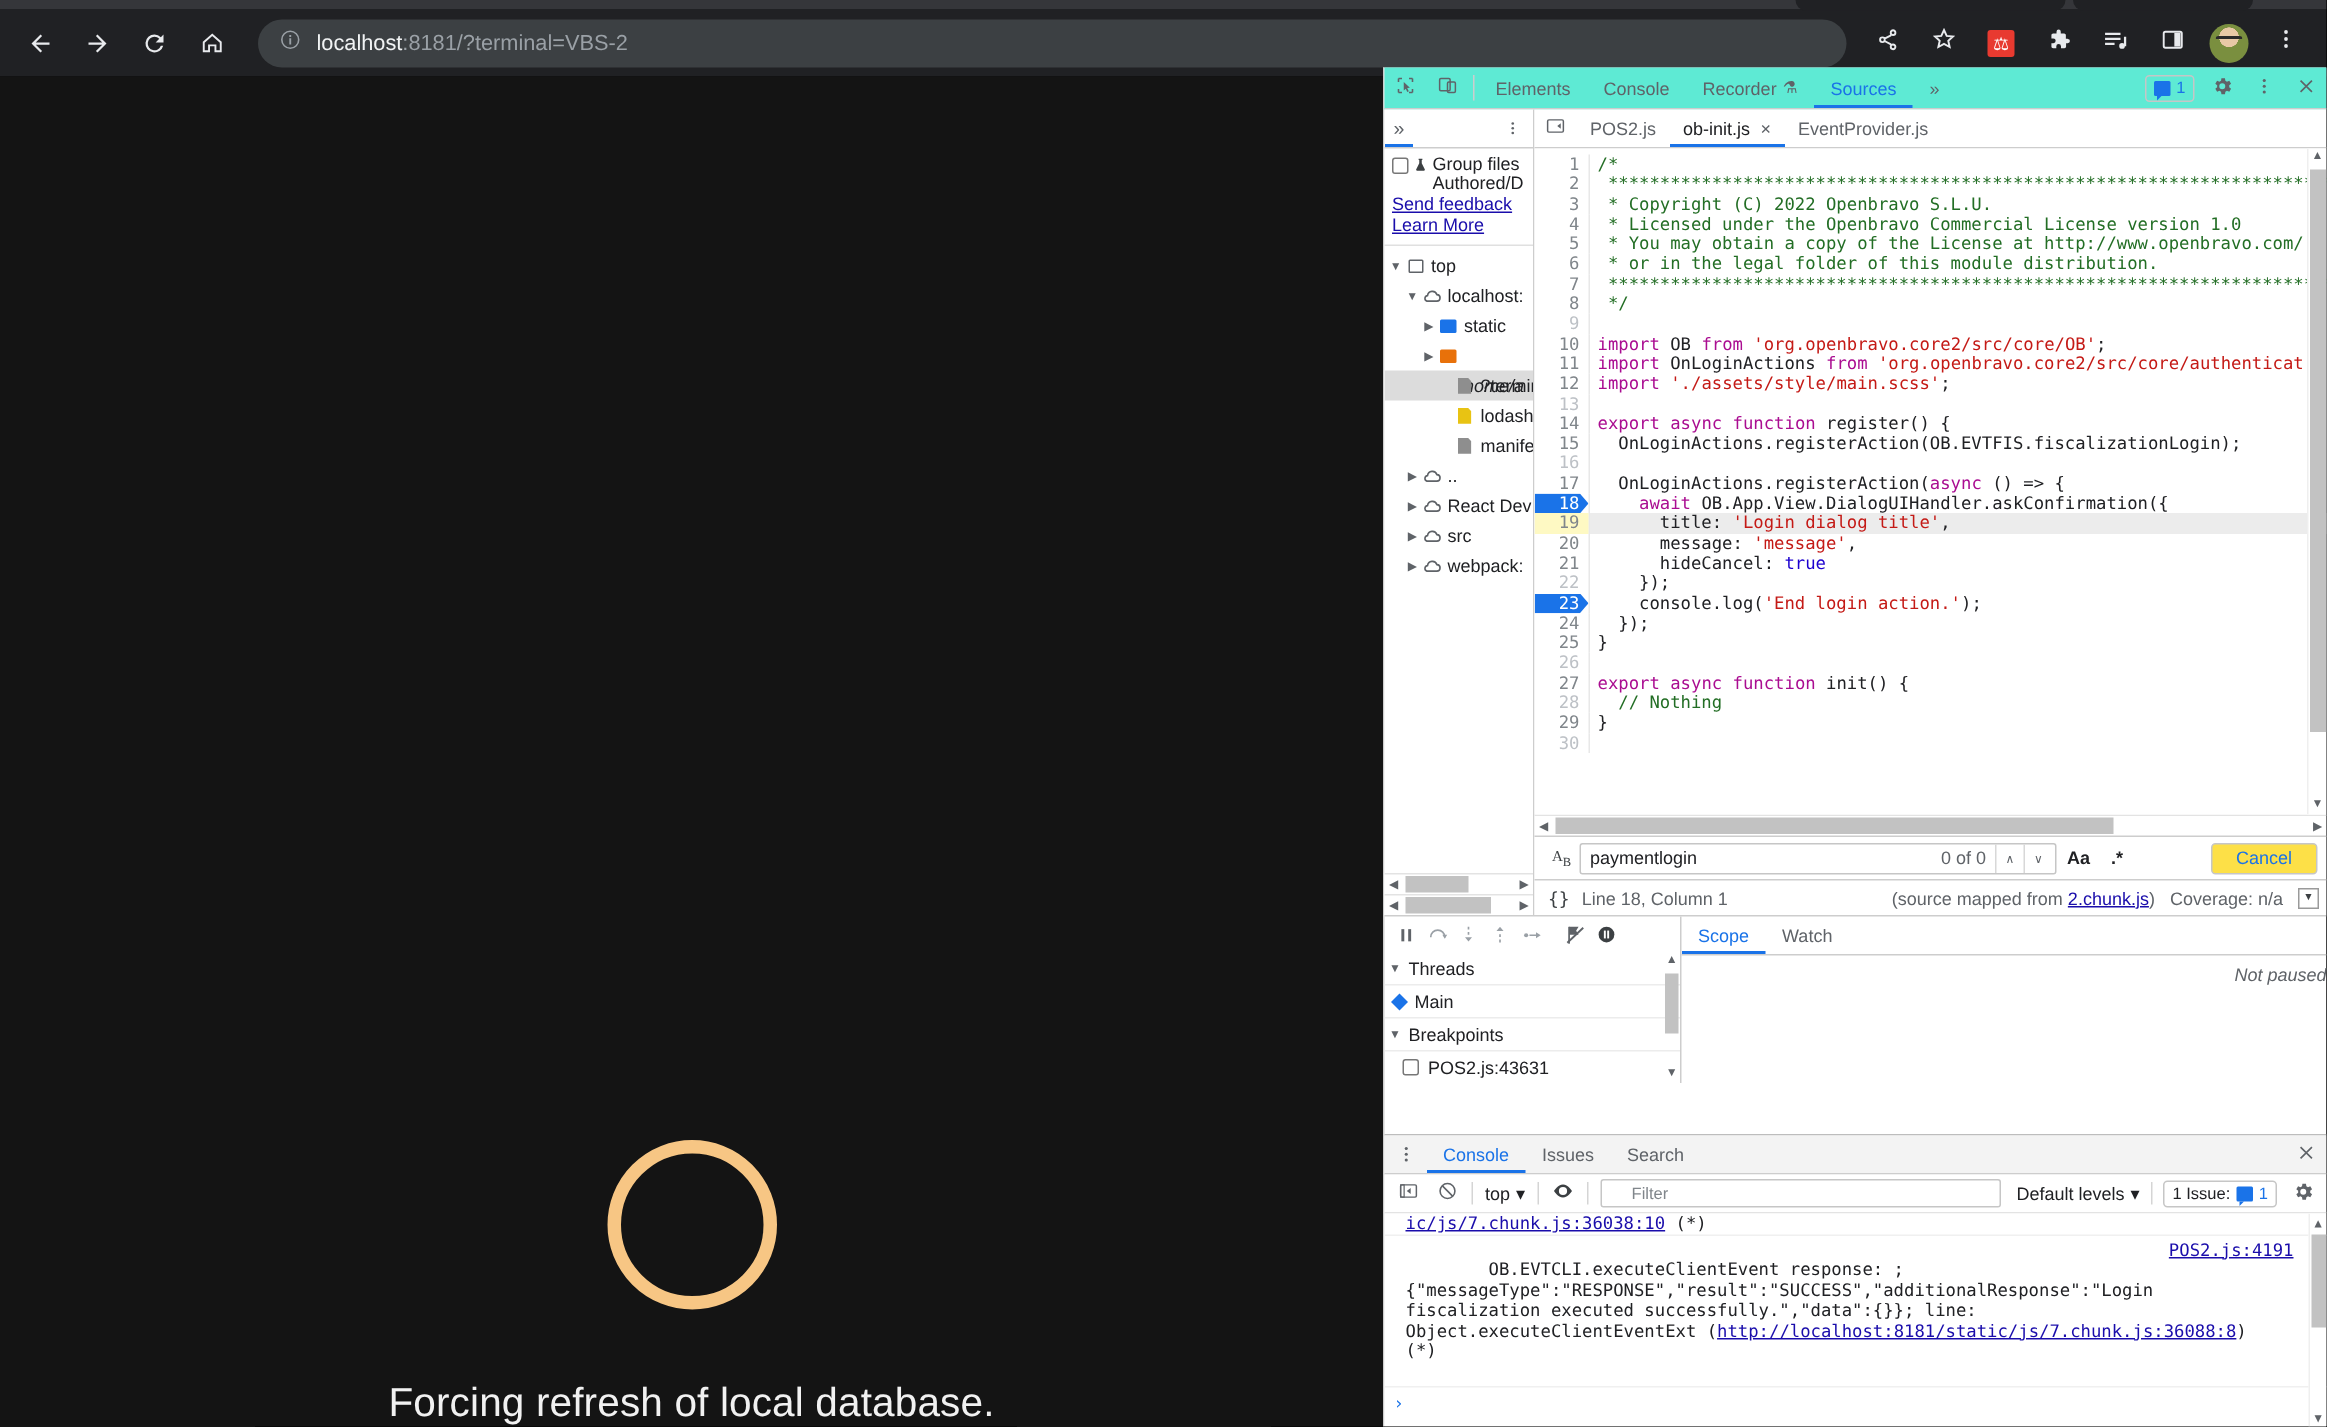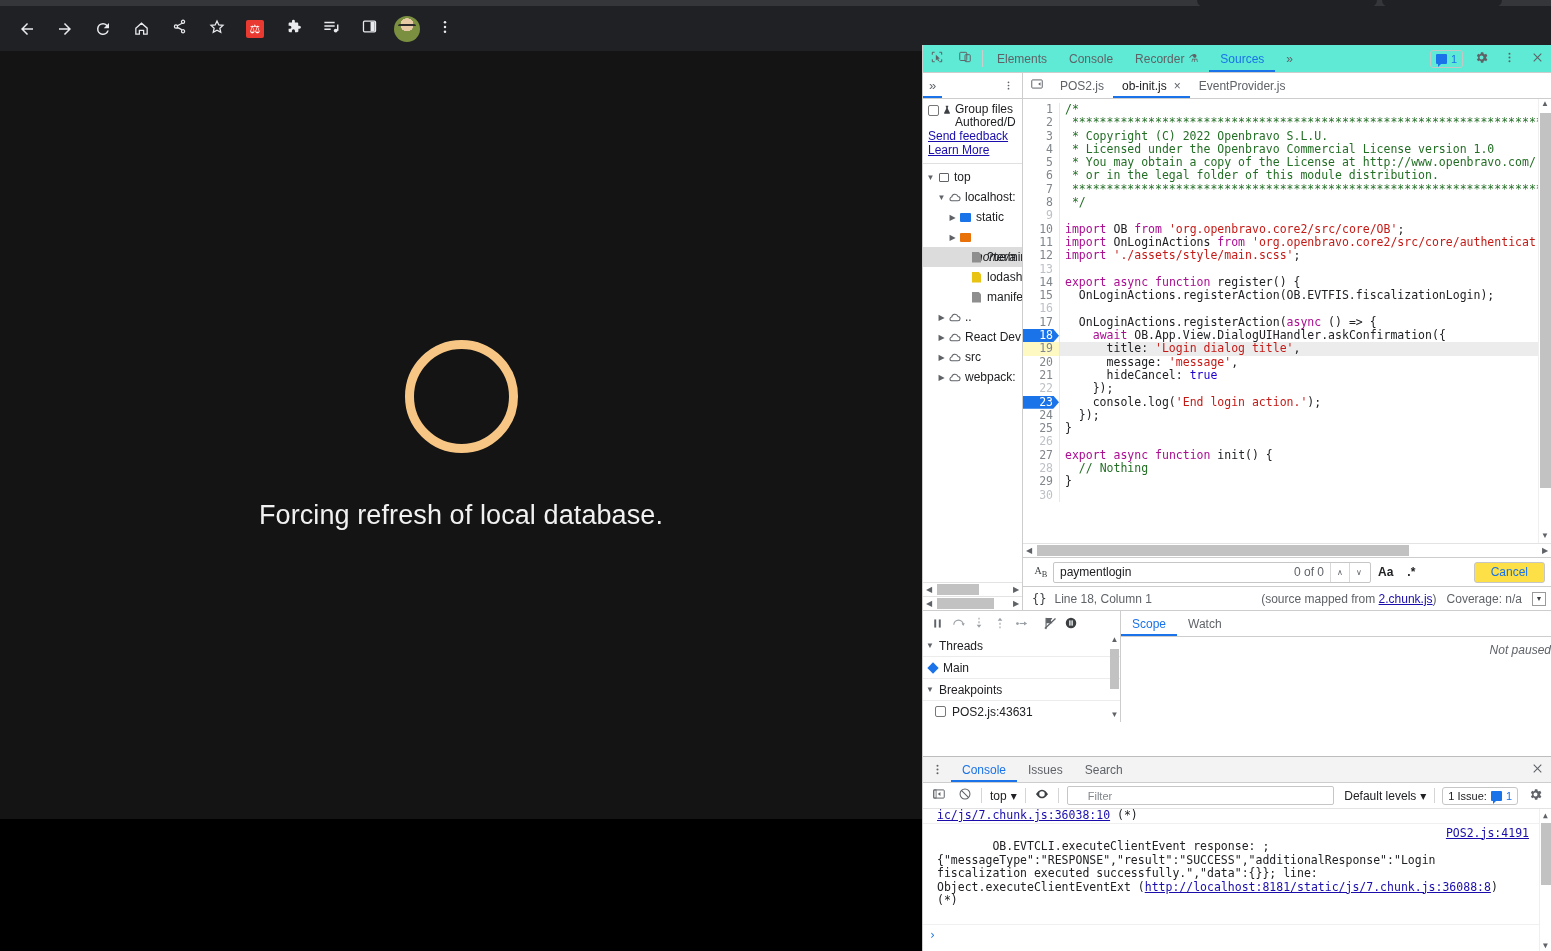--- a/index.html
+++ b/index.html
@@ -70,24 +70,24 @@
     cursor: pointer;
   }
   #avatar::after {
     content: ""; position: absolute; left: 4px; top: 8px;
     width: 18px; height: 5px;
     border-top: 2px solid #2b2b2b; border-radius: 2px;
   }
 
   
   #page-viewport {
-    position: absolute; top: 51px; left: 0; width: 922px; height: 768px;
+    position: absolute; top: 51px; left: 0; width: 922px; height: 900px;
     background: #141414;
     display: flex; flex-direction: column;
-    align-items: center; justify-content: center;
+    align-items: center; justify-content: flex-end;
   }
   #spinner {
     width: 113px; height: 113px; border-radius: 50%;
     border: 9px solid #f7c684;
     margin-bottom: 47px;
   }
   #loading-text {
     color: #f1f1f1; font-size: 27px; font-weight: 400;
     letter-spacing: .1px;
   }
@@ -368,20 +368,29 @@
       </span>
     </div>
     <div class="nav-btn">
       <span>
         <svg width="17" height="17" viewBox="0 0 24 24">
             <path fill="none" stroke="#e8eaed" stroke-width="1.8" d="M4 11.5 12 4.5l8 7V20h-5v-5.5H9V20H4z"></path>
           </svg>
       </span>
     </div>
 
+    <div id="omnibox">
+      <span class="info-icon">
+        <svg width="15" height="15" viewBox="0 0 24 24">
+            <circle cx="12" cy="12" r="9" fill="none" stroke="#9aa0a6" stroke-width="1.7"></circle>
+            <path fill="#9aa0a6" d="M11 10.5h2V17h-2zM11 7h2v2h-2z"></path>
+          </svg>
+      </span>
+      <span id="url-text"><span class="host">localhost</span><span class="rest">:8181/?terminal=VBS-2</span></span>
+    </div>
 
     <div id="toolbar-right">
       <div class="ext-icon">
         <span>
           <svg width="17" height="17" viewBox="0 0 24 24">
               <path fill="none" stroke="#e8eaed" stroke-width="1.8" d="M17 7.5a2.2 2.2 0 1 0 0-4.4 2.2 2.2 0 0 0 0 4.4zM7 14.2a2.2 2.2 0 1 0 0-4.4 2.2 2.2 0 0 0 0 4.4zM17 20.9a2.2 2.2 0 1 0 0-4.4 2.2 2.2 0 0 0 0 4.4zM9 11l6-3.2M9 13.2l6 3.2"></path>
             </svg>
         </span>
       </div>
       <div class="ext-icon">

